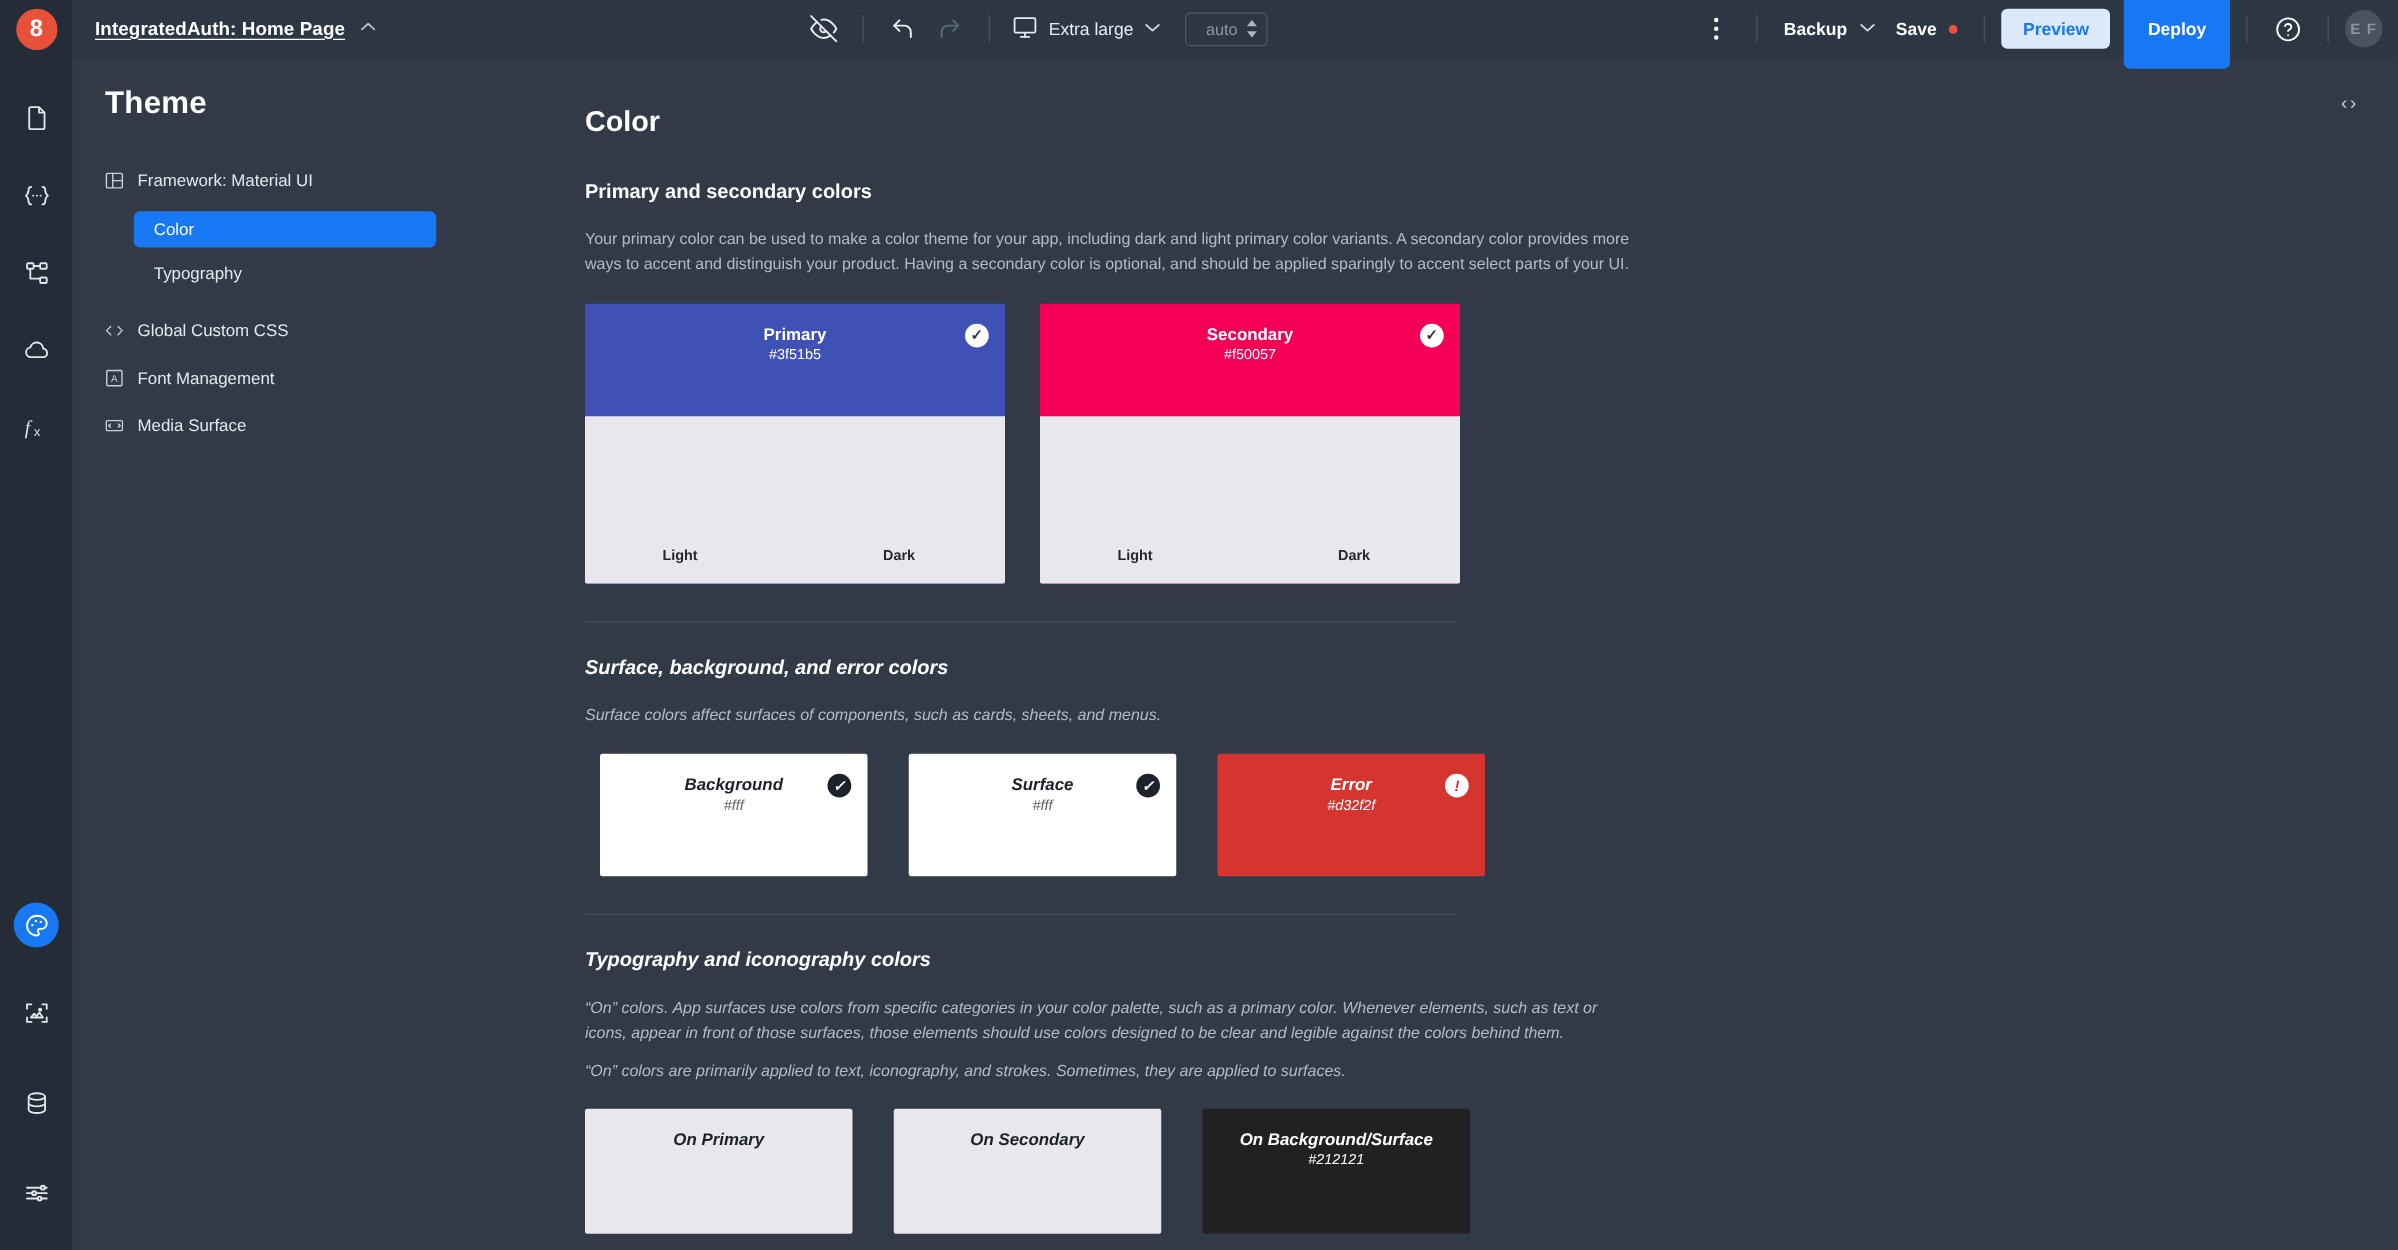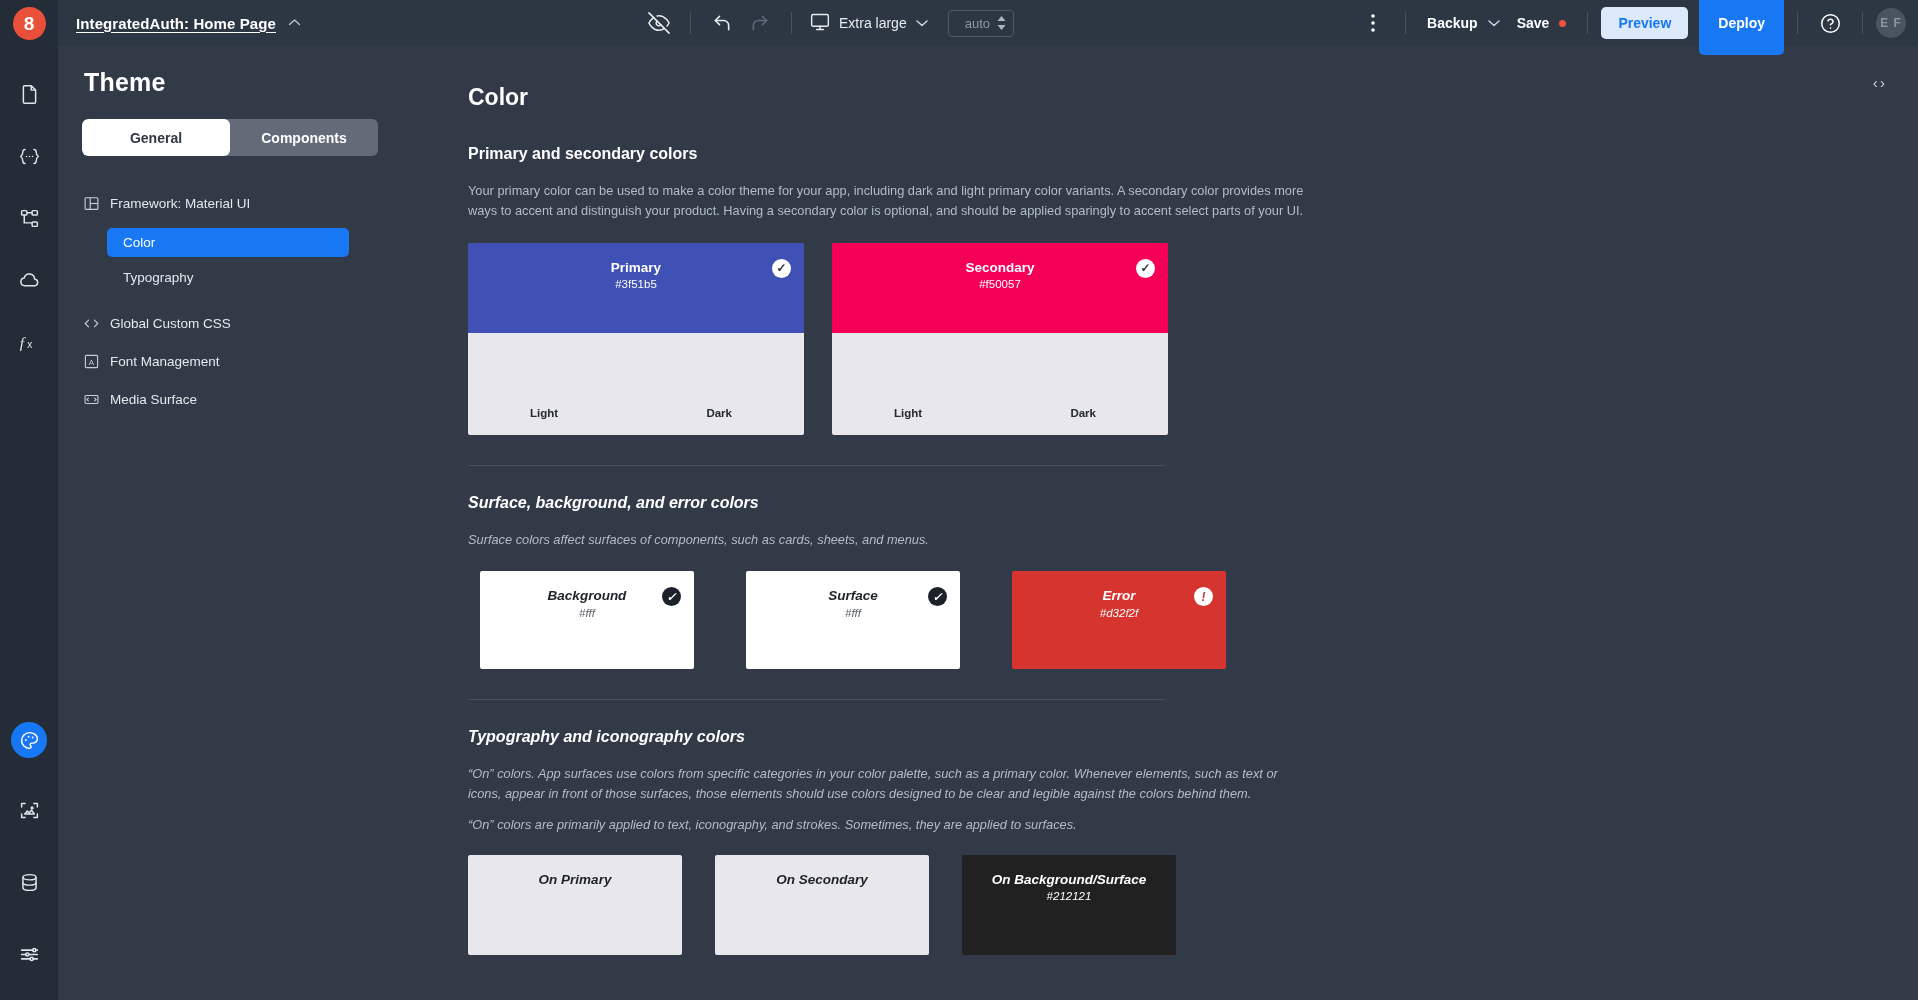--- a/index.html
+++ b/index.html
@@ -155,21 +155,21 @@
   .h1 { color: #ffffff; font-size: 23px; font-weight: bold; margin-bottom: 34px; }
   .h2 { color: #ffffff; font-size: 16px; font-weight: bold; margin-bottom: 18px; }
   .para { color: #b3bcc6; font-size: 12.8px; line-height: 1.55; max-width: 845px; }
   .para + .para { margin-top: 11px; }
 
   .cards { display: flex; gap: 28px; margin-top: 22px; }
   .card {
     position: relative; border-radius: 2px; overflow: hidden;
     display: flex; flex-direction: column;
   }
-  .card-big { width: 336px; height: 192px; }
+  .card-big { width: 336px; height: 224px; }
   .card-med { width: 214px; height: 98px; }
   .card-tall { width: 214px; height: 98px; }
   .card-head {
     flex: 0 0 auto; padding: 16px 0 0 0; position: relative;
     display: flex; flex-direction: column; align-items: center; justify-content: flex-start;
   }
   .card-name { font-size: 13.5px; font-weight: bold; line-height: 1.35; }
   .card-hex { font-size: 11.5px; margin-top: 1px; }
   .badge {
     position: absolute; right: 13px; top: 16px;
@@ -370,24 +370,20 @@
           <circle cx="17.5" cy="7" r="1.8" fill="none"></circle>
             <circle cx="9.5" cy="12" r="1.8" fill="none"></circle>
             <circle cx="14.5" cy="17" r="1.8" fill="none"></circle>
         </svg>
       </div>
     </div>
 
     <div class="panel">
       <div class="panel-title">Theme</div>
 
-      <div class="seg">
-        <div class="seg-item sel">General</div>
-        <div class="seg-item">Components</div>
-      </div>
 
       <div class="tree">
         <div class="tree-row">
           <span class="tree-ico">
             <svg width="15" height="15" viewBox="0 0 16 16" fill="none" stroke="currentColor" stroke-width="1.2">
               <rect x="1.2" y="1.8" width="13.6" height="12.4" rx="1"></rect>
                 <line x1="6.6" y1="1.8" x2="6.6" y2="14.2"></line>
                 <line x1="6.6" y1="8" x2="14.8" y2="8"></line>
             </svg>
           </span>
@@ -465,21 +461,21 @@
             </div>
           </div>
         </div>
       </div>
 
       <div class="hr"></div>
 
       <div class="sec">
         <div class="h2">Surface, background, and error colors</div>
         <div class="para">Surface colors affect surfaces of components, such as cards, sheets, and menus.</div>
-        <div class="cards" style="gap:52px;padding-left:12px;">
+        <div class="cards" style="gap:33px;padding-left:12px;">
 
           <div class="card card-med" style="background:#ffffff;">
             <div class="card-head" style="height:100%;">
               <div class="card-name" style="color:#1d222a;">Background</div>
               <div class="card-hex" style="color:#5c6169;">#fff</div>
               <div class="badge check-dark">✓</div>
             </div>
           </div>
 
           <div class="card card-med" style="background:#ffffff;">

